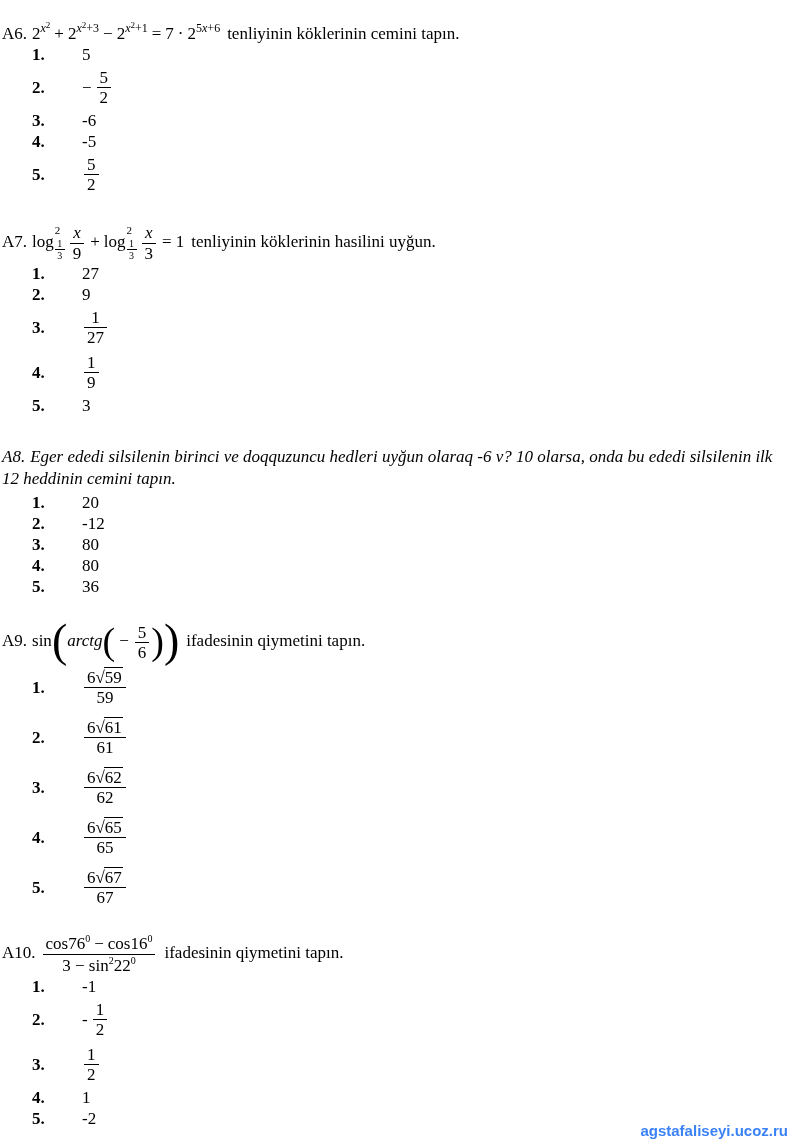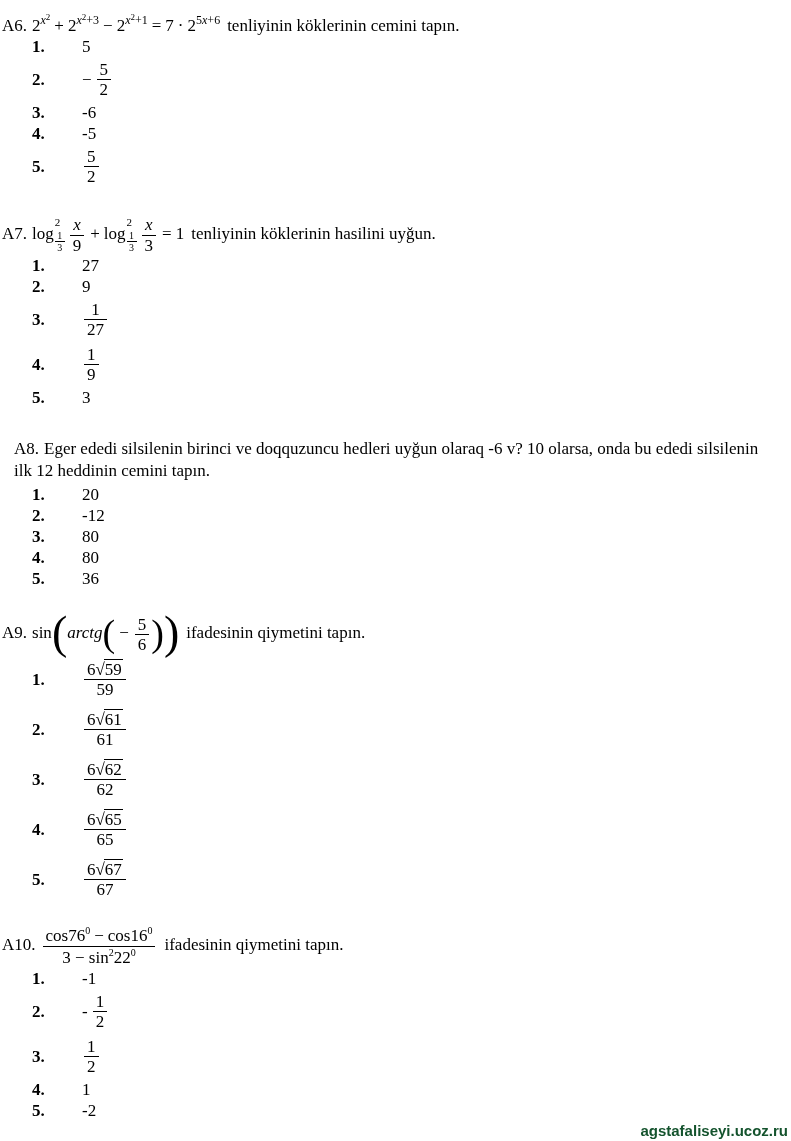--- a/index.html
+++ b/index.html
@@ -4,27 +4,27 @@
 <style>
   html, body { margin: 0; padding: 0; }
   body {
     width: 791px; height: 1141px;
     background: #ffffff; color: #000000;
     font-family: "Liberation Serif", serif;
     font-size: 17px;
     position: relative;
     overflow: hidden;
   }
-  .page { padding: 12px 4px 0 2px; }
+  .page { padding: 20px 4px 0 2px; }
 
   
   .qhead { margin: 0; line-height: 1.25; white-space: nowrap; }
   .lbl { margin-right: 5px; }
   .tail { margin-left: 7px; }
-  .qtext { margin: 12px; line-height: 1.3; white-space: normal; }
+  .qtext { margin: 0; line-height: 1.3; white-space: normal; font-style: italic; }
 
   
   .it { font-style: italic; }
   .op { margin: 0 4px; }
   .sup { font-size: 12px; vertical-align: 7px; }
   .supsup { font-size: 9px; vertical-align: 4px; }
   .dsup { font-size: 10px; vertical-align: 7px; }
 
   
   .frac {
@@ -272,13 +272,13 @@
       <span class="v">1</span>
     </div>
     <div class="opt">
       <span class="n">5.</span>
       <span class="v">-2</span>
     </div>
   </section>
 
 </div>
 
-<div class="watermark" style="color: #14532d;">agstafaliseyi.ucoz.ru</div>
+<div class="watermark" style="color: #3b82f6;">agstafaliseyi.ucoz.ru</div>
 
 </body></html>

